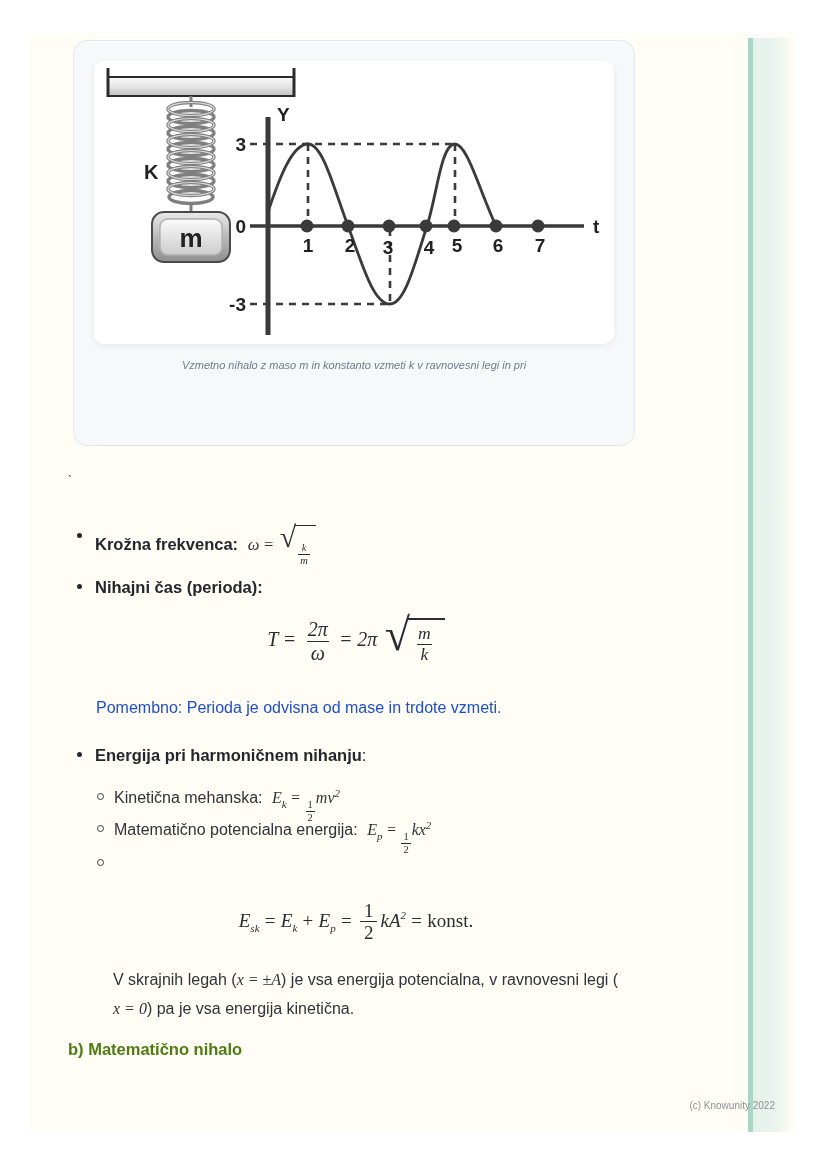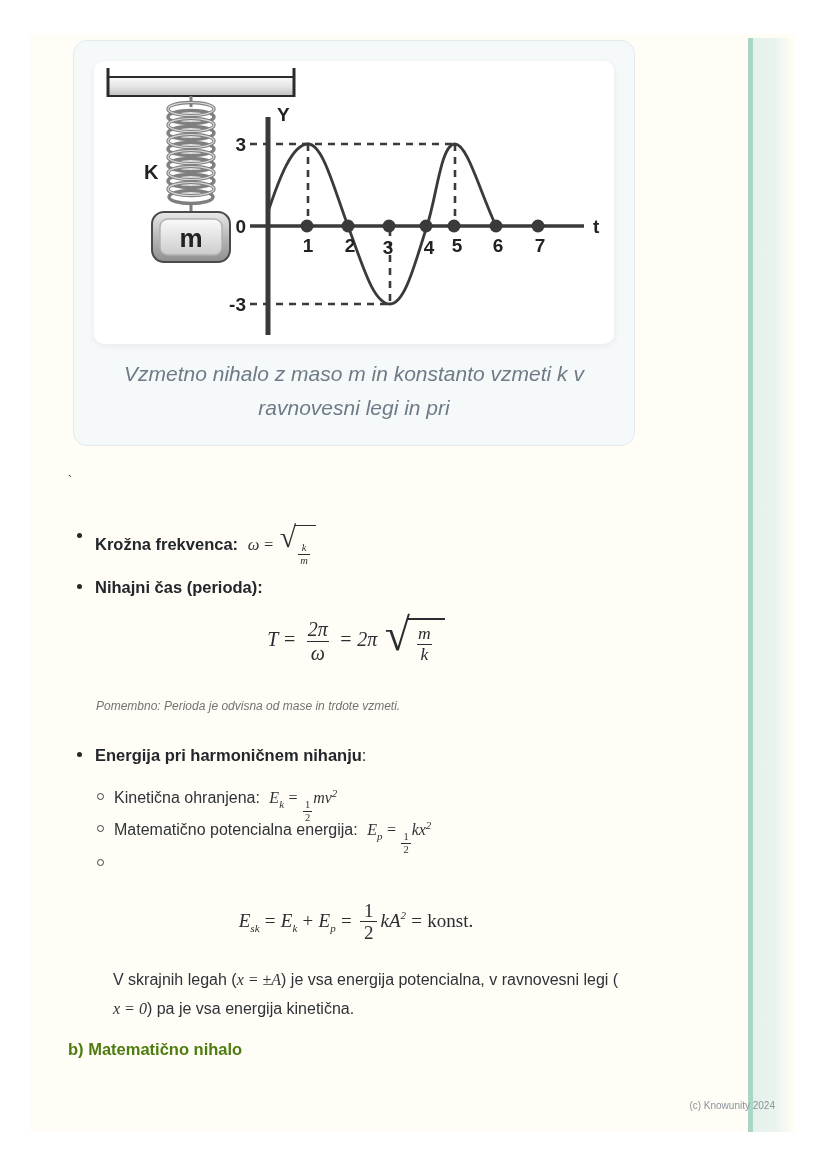--- a/index.html
+++ b/index.html
@@ -13,33 +13,33 @@
   .strip-light{position:absolute;left:753px;top:38px;width:40px;height:1094px;
     background:linear-gradient(to right,#e4f1ea 0%,#eaf4ee 55%,rgba(255,255,255,0) 100%);}
   .strip-dark{position:absolute;left:748px;top:38px;width:5px;height:1094px;background:#a9d6c5;}
 
   
   .figure-card{position:absolute;left:73px;top:40px;width:560px;height:404px;
     background:#f6f9fa;border:1px solid #e2e9ee;border-radius:14px;}
   .figure-panel{position:absolute;left:20px;top:20px;width:520px;height:283px;
     background:#ffffff;border-radius:10px;box-shadow:0 2px 6px rgba(40,60,80,.08);}
   .figure-caption{position:absolute;left:30px;top:316px;width:500px;text-align:center;
-    font-style:italic;color:#6e7b87;font-size:21px;line-height:1.6;}
+    font-style:italic;color:#6e7b87;font-size:11px;line-height:1.6;}
   .fig-svg text{font-family:"Liberation Sans",sans-serif;fill:#222;}
 
   
   .stray{position:absolute;left:68px;top:474px;font-size:12px;color:#333;}
   .row{position:absolute;left:70px;width:575px;display:flex;align-items:flex-start;font-size:16.5px;line-height:1.35;text-align:center;}
   .row.sub{left:92px;width:553px;font-size:16px;}
   .marker{flex:0 0 25px;display:flex;justify-content:flex-start;padding-left:7px;box-sizing:border-box;}
   .sub .marker{flex:0 0 22px;padding-left:5px;}
   .disc{width:5px;height:5px;border-radius:50%;background:#24282c;margin-top:8px;}
   .ring{width:5px;height:5px;border-radius:50%;border:1.6px solid #3a3f44;margin-top:7px;}
   .b{font-weight:bold;color:#23272b;}
-  .note{position:absolute;left:96px;width:540px;font-style:italic;font-size:12px;color:#737373;}
+  .note{position:absolute;left:96px;width:540px;font-size:16px;color:#1d4ed8;}
   .para{position:absolute;left:113px;width:528px;font-size:16px;line-height:1.8;color:#2f3337;}
   .heading-b{position:absolute;left:68px;font-weight:bold;font-size:16.5px;color:#4d7c0f;}
   .copyright{position:absolute;left:615px;top:1100px;width:160px;text-align:right;
     font-size:10px;color:#8d9298;}
 
   
   .m{font-family:"Liberation Serif",serif;font-style:italic;}
   .mu{font-family:"Liberation Serif",serif;font-style:normal;}
   sub.m,sup.m{font-size:11px;font-style:italic;}
   .display{position:absolute;left:70px;width:572px;text-align:center;font-size:20px;color:#2a2d31;}
@@ -227,21 +227,21 @@
   <span>
     <span class="b">Energija pri harmoničnem nihanju</span><span>:</span>
   </span>
 </div>
 
 <div class="row sub" style="top:786px">
   <span class="marker">
       <span class="ring"></span>
     </span>
   <span>
-    <span>Kinetična ohranjena:</span>
+    <span>Kinetična mehanska:</span>
     <span class="gap"></span><span class="m">E</span><sub class="m">k</sub>
     <span class="mu">=</span>
     <span class="ifrac">
         <span class="num mu">1</span>
         <span class="den mu">2</span>
       </span><span class="m">mv</span><sup class="m">2</sup>
   </span>
 </div>
 
 <div class="row sub" style="top:818px">
@@ -280,13 +280,13 @@
   <span class="mu">konst.</span>
 </div>
 
 <div class="para" style="top:966px">
   <span>V skrajnih legah (</span><span class="m">x = ±A</span><span>) je vsa energija potencialna, v ravnovesni legi (</span><br>
   <span class="m">x = 0</span><span>) pa je vsa energija kinetična.</span>
 </div>
 
 <div class="heading-b" style="top:1040px">b) Matematično nihalo</div>
 
-<div class="copyright">(c) Knowunity 2024</div>
+<div class="copyright">(c) Knowunity 2022</div>
 
 </body></html>

